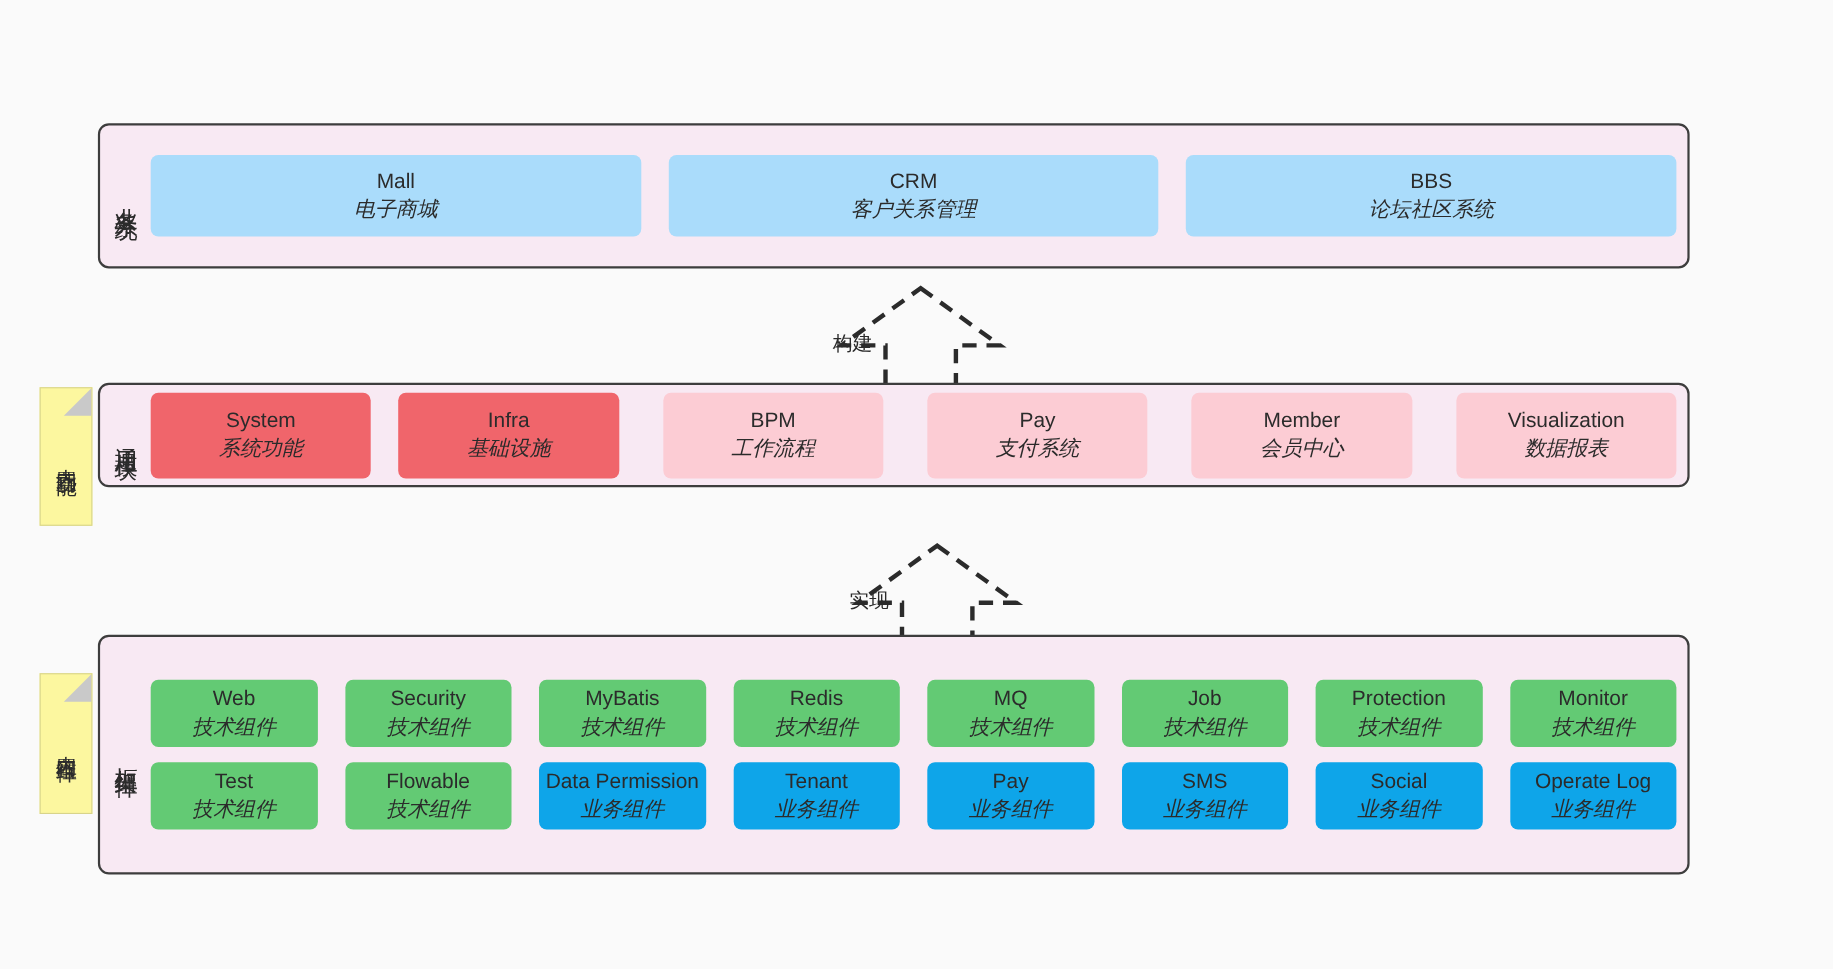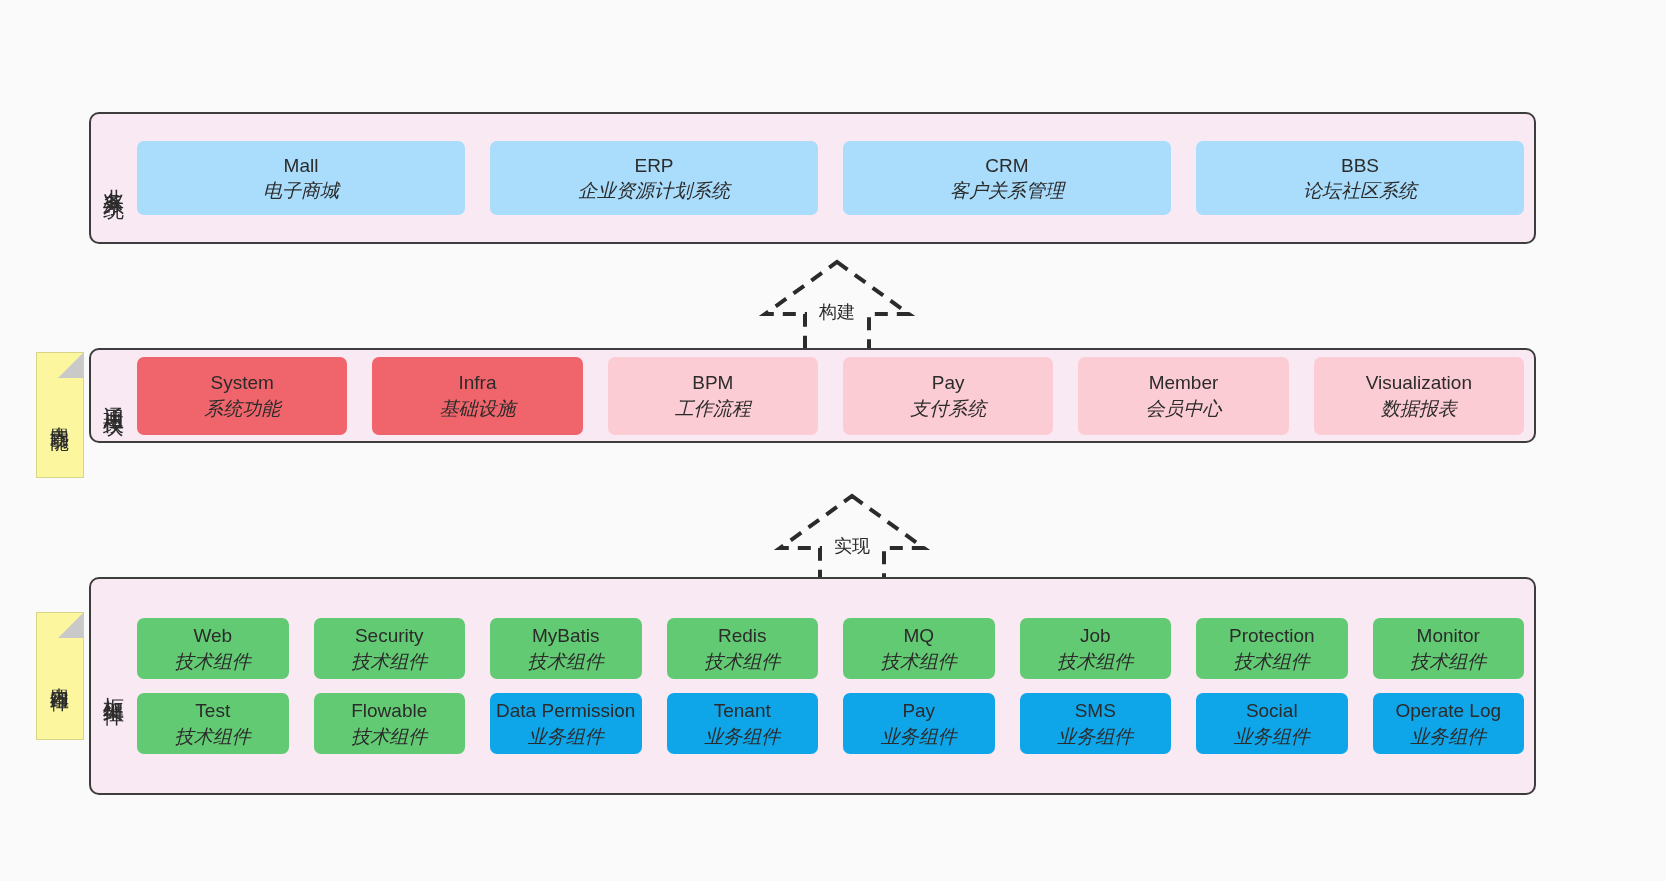--- a/index.html
+++ b/index.html
@@ -70,21 +70,21 @@
     font-size: 19px;
     line-height: 1.32;
     color: #2b2b2b;
     padding: 6px 4px;
   }
   .card .en { display: block; text-align: center; }
   .card .cn { display: block; font-style: italic; }
 
   .c-blue        { background: #aadcfb; }
   .c-red         { background: #f0656b; }
-  .c-pink        { background: #fcccd4; }
+  .c-pink        { background: #fcccd4; margin-left: 15px; }
   .c-green       { background: #63ca74; }
   .c-lightgreen  { background: #0ea5e9; }
 
   
   #panel-business {
     left: 89px;  top: 112px;  width: 1447px; height: 132px;
   }
   #panel-business .row { height: 74px; }
 
   
@@ -135,41 +135,36 @@
   }
   #arrow-build     { left: 757px; top: 256px; }
   #arrow-implement { left: 772px; top: 490px; }
 
   .arrow-wrap svg { display: block; overflow: visible; }
 
   .arrow-label {
     position: absolute;
     left: 0; right: 0;
     top: 44px;
-    text-align: center;
     font-size: 18px;
     color: #2b2b2b;
     background: transparent;
     pointer-events: none;
   }
 </style>
 </head>
 <body>
 
 <div class="panel" id="panel-business">
   <div class="panel-label">业务系统</div>
   <div class="panel-body">
     <div class="row" id="business-row">
         <div class="card c-blue">
           <span class="en">Mall</span>
           <span class="cn">电子商城</span>
-        </div>
-        <div class="card c-blue">
-          <span class="en">ERP</span>
-          <span class="cn">企业资源计划系统</span>
         </div>
         <div class="card c-blue">
           <span class="en">CRM</span>
           <span class="cn">客户关系管理</span>
         </div>
         <div class="card c-blue">
           <span class="en">BBS</span>
           <span class="cn">论坛社区系统</span>
         </div>
       </div>

